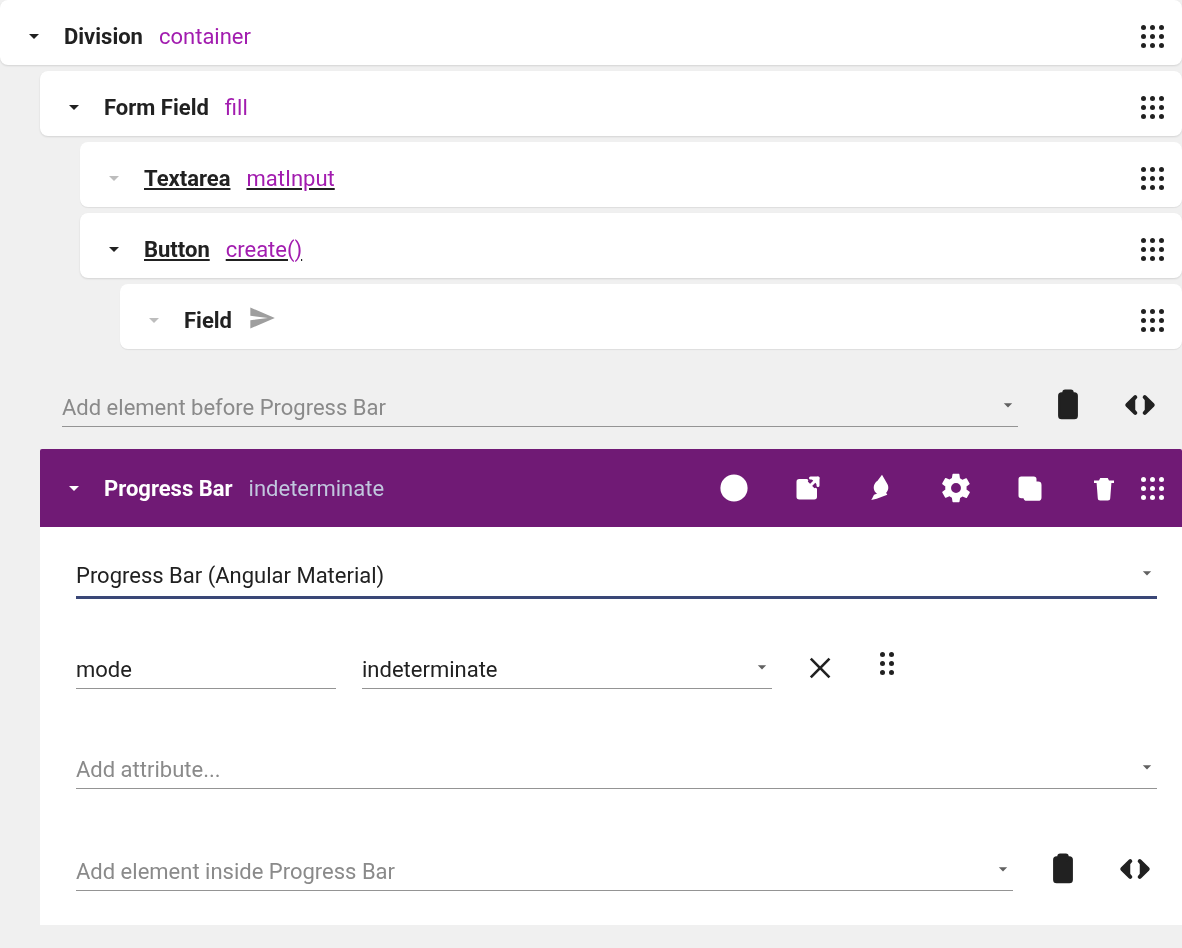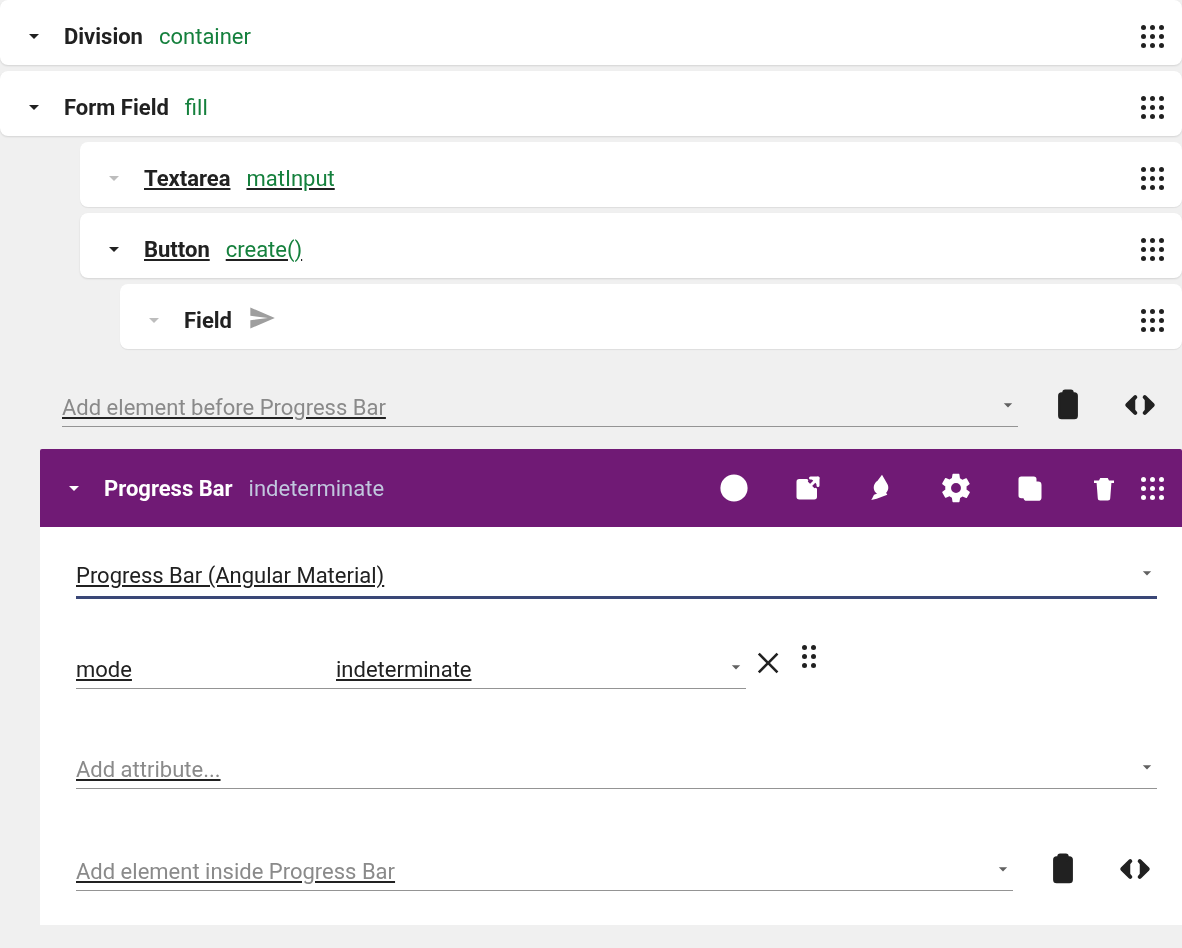--- a/index.html
+++ b/index.html
@@ -18,35 +18,35 @@
     align-items: center;
     background: #fff;
     height: 65px;
     padding: 7px 18px 0 0;
     border-radius: 8px;
     box-shadow: 0 1px 2px rgba(0,0,0,0.12);
     margin-bottom: 6px;
   }
   .row.nolift { box-shadow: 0 1px 1px rgba(0,0,0,0.08); }
   .indent-0 { margin-left: 0; }
-  .indent-1 { }
+  .indent-1 { margin-left: 40px; }
   .indent-2 { margin-left: 80px; text-decoration: underline; }
   .indent-3 { margin-left: 120px; }
 
   .chevron {
     width: 24px; height: 24px;
     margin: 0 18px 0 22px;
     display: flex; align-items: center; justify-content: center;
     cursor: pointer;
   }
   .chevron.dark svg { fill:#212121; }
   .chevron.grey svg { fill:#bdbdbd; }
 
   .title { font-weight: 700; }
-  .sub { color:#15803d; font-weight:400; margin-left: 16px; }
+  .sub { color:#a21caf; font-weight:400; margin-left: 16px; }
 
   .spacer { flex: 1; }
 
   .drag {
     width: 24px; height: 24px;
     display: grid;
     grid-template-columns: repeat(3, 5px);
     grid-template-rows: repeat(3, 5px);
     gap: 4px;
     align-content: center; justify-content: center;
@@ -89,28 +89,28 @@
   }
 
   .underline-field {
     display:flex; align-items:flex-end;
     border-bottom: 1px solid #949494;
     height: 44px;
     padding-bottom: 6px;
     color:#212121;
     cursor: pointer;
     position: relative;
-    text-decoration: underline;
   }
   .underline-field.accent { border-bottom: 3px solid #3a4777; padding-bottom: 8px; }
   .underline-field .caret { margin-left:auto; }
   .placeholder { color:#8a8a8a; }
 
   .attr-row {
-    display:flex; align-items:flex-start;
+    display:flex; align-items:center;
+    gap: 26px;
     margin-top: 46px;
   }
   .attr-row .underline-field { flex: 0 0 auto; }
   .attr-name { width: 260px; }
   .attr-op   { width: 260px; }
   .attr-val  { width: 410px; flex:1; }
 
   .xbtn { width:36px; height:36px; display:flex;align-items:center;justify-content:center; cursor:pointer; margin-left:6px; margin-bottom:-2px;}
   .xbtn svg { fill:#212121; }
   .smalldrag {

